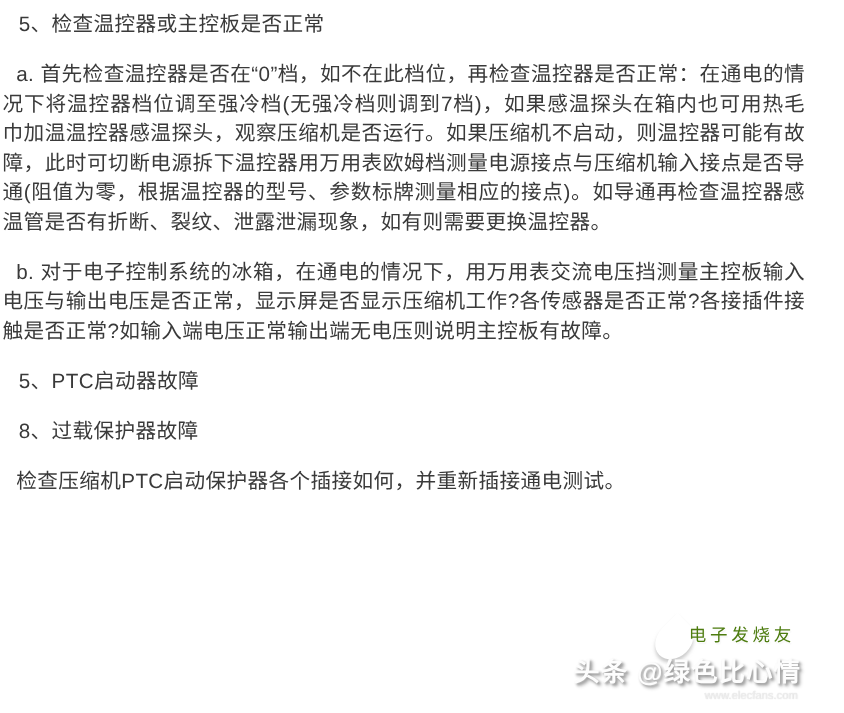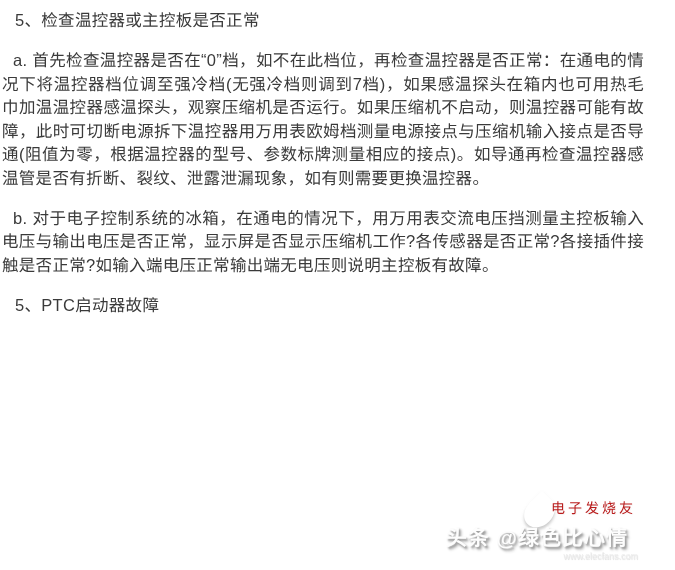--- a/index.html
+++ b/index.html
@@ -55,27 +55,27 @@
     border-radius: 0 50% 50% 50%;
     transform: rotate(45deg);
     box-shadow: 2px 2px 3px rgba(160,160,160,0.55);
   }
   .wm-faint {
     position: absolute;
     right: 6px;
     top: 3px;
     font-size: 14px;
     letter-spacing: 3px;
-    color: #b91c1c;
+    color: #4d7c0f;
     text-shadow: 1px 1px 1px #f6f6f6;
     white-space: nowrap;
   }
   .wm-main {
     position: absolute;
-    right: 14px;
+    right: 1px;
     bottom: 11px;
     font-size: 21px;
     font-weight: bold;
     letter-spacing: 1px;
     color: #fdfdfd;
     text-shadow: 1.5px 1.5px 2px #9c9c9c, 2.5px 2.5px 3px #c2c2c2;
     white-space: nowrap;
   }
   .wm-url {
     position: absolute;
@@ -89,20 +89,22 @@
 </style>
 </head>
 <body>
 
 <div class="page">
 
   <p class="line heading">5、检查温控器或主控板是否正常</p>
   <p class="line">a. 首先检查温控器是否在“0”档，如不在此档位，再检查温控器是否正常：在通电的情况下将温控器档位调至强冷档(无强冷档则调到7档)，如果感温探头在箱内也可用热毛巾加温温控器感温探头，观察压缩机是否运行。如果压缩机不启动，则温控器可能有故障，此时可切断电源拆下温控器用万用表欧姆档测量电源接点与压缩机输入接点是否导通(阻值为零，根据温控器的型号、参数标牌测量相应的接点)。如导通再检查温控器感温管是否有折断、裂纹、泄露泄漏现象，如有则需要更换温控器。</p>
   <p class="line">b. 对于电子控制系统的冰箱，在通电的情况下，用万用表交流电压挡测量主控板输入电压与输出电压是否正常，显示屏是否显示压缩机工作?各传感器是否正常?各接插件接触是否正常?如输入端电压正常输出端无电压则说明主控板有故障。</p>
   <p class="line heading">5、PTC启动器故障</p>
+  <p class="line heading">8、过载保护器故障</p>
+  <p class="line">检查压缩机PTC启动保护器各个插接如何，并重新插接通电测试。</p>
 
   <div class="wm">
     <span class="wm-drop"></span>
     <span class="wm-faint">电子发烧友</span>
     <span class="wm-main">头条 @绿色比心情</span>
     <span class="wm-url">www.elecfans.com</span>
   </div>
 
 </div>
 

